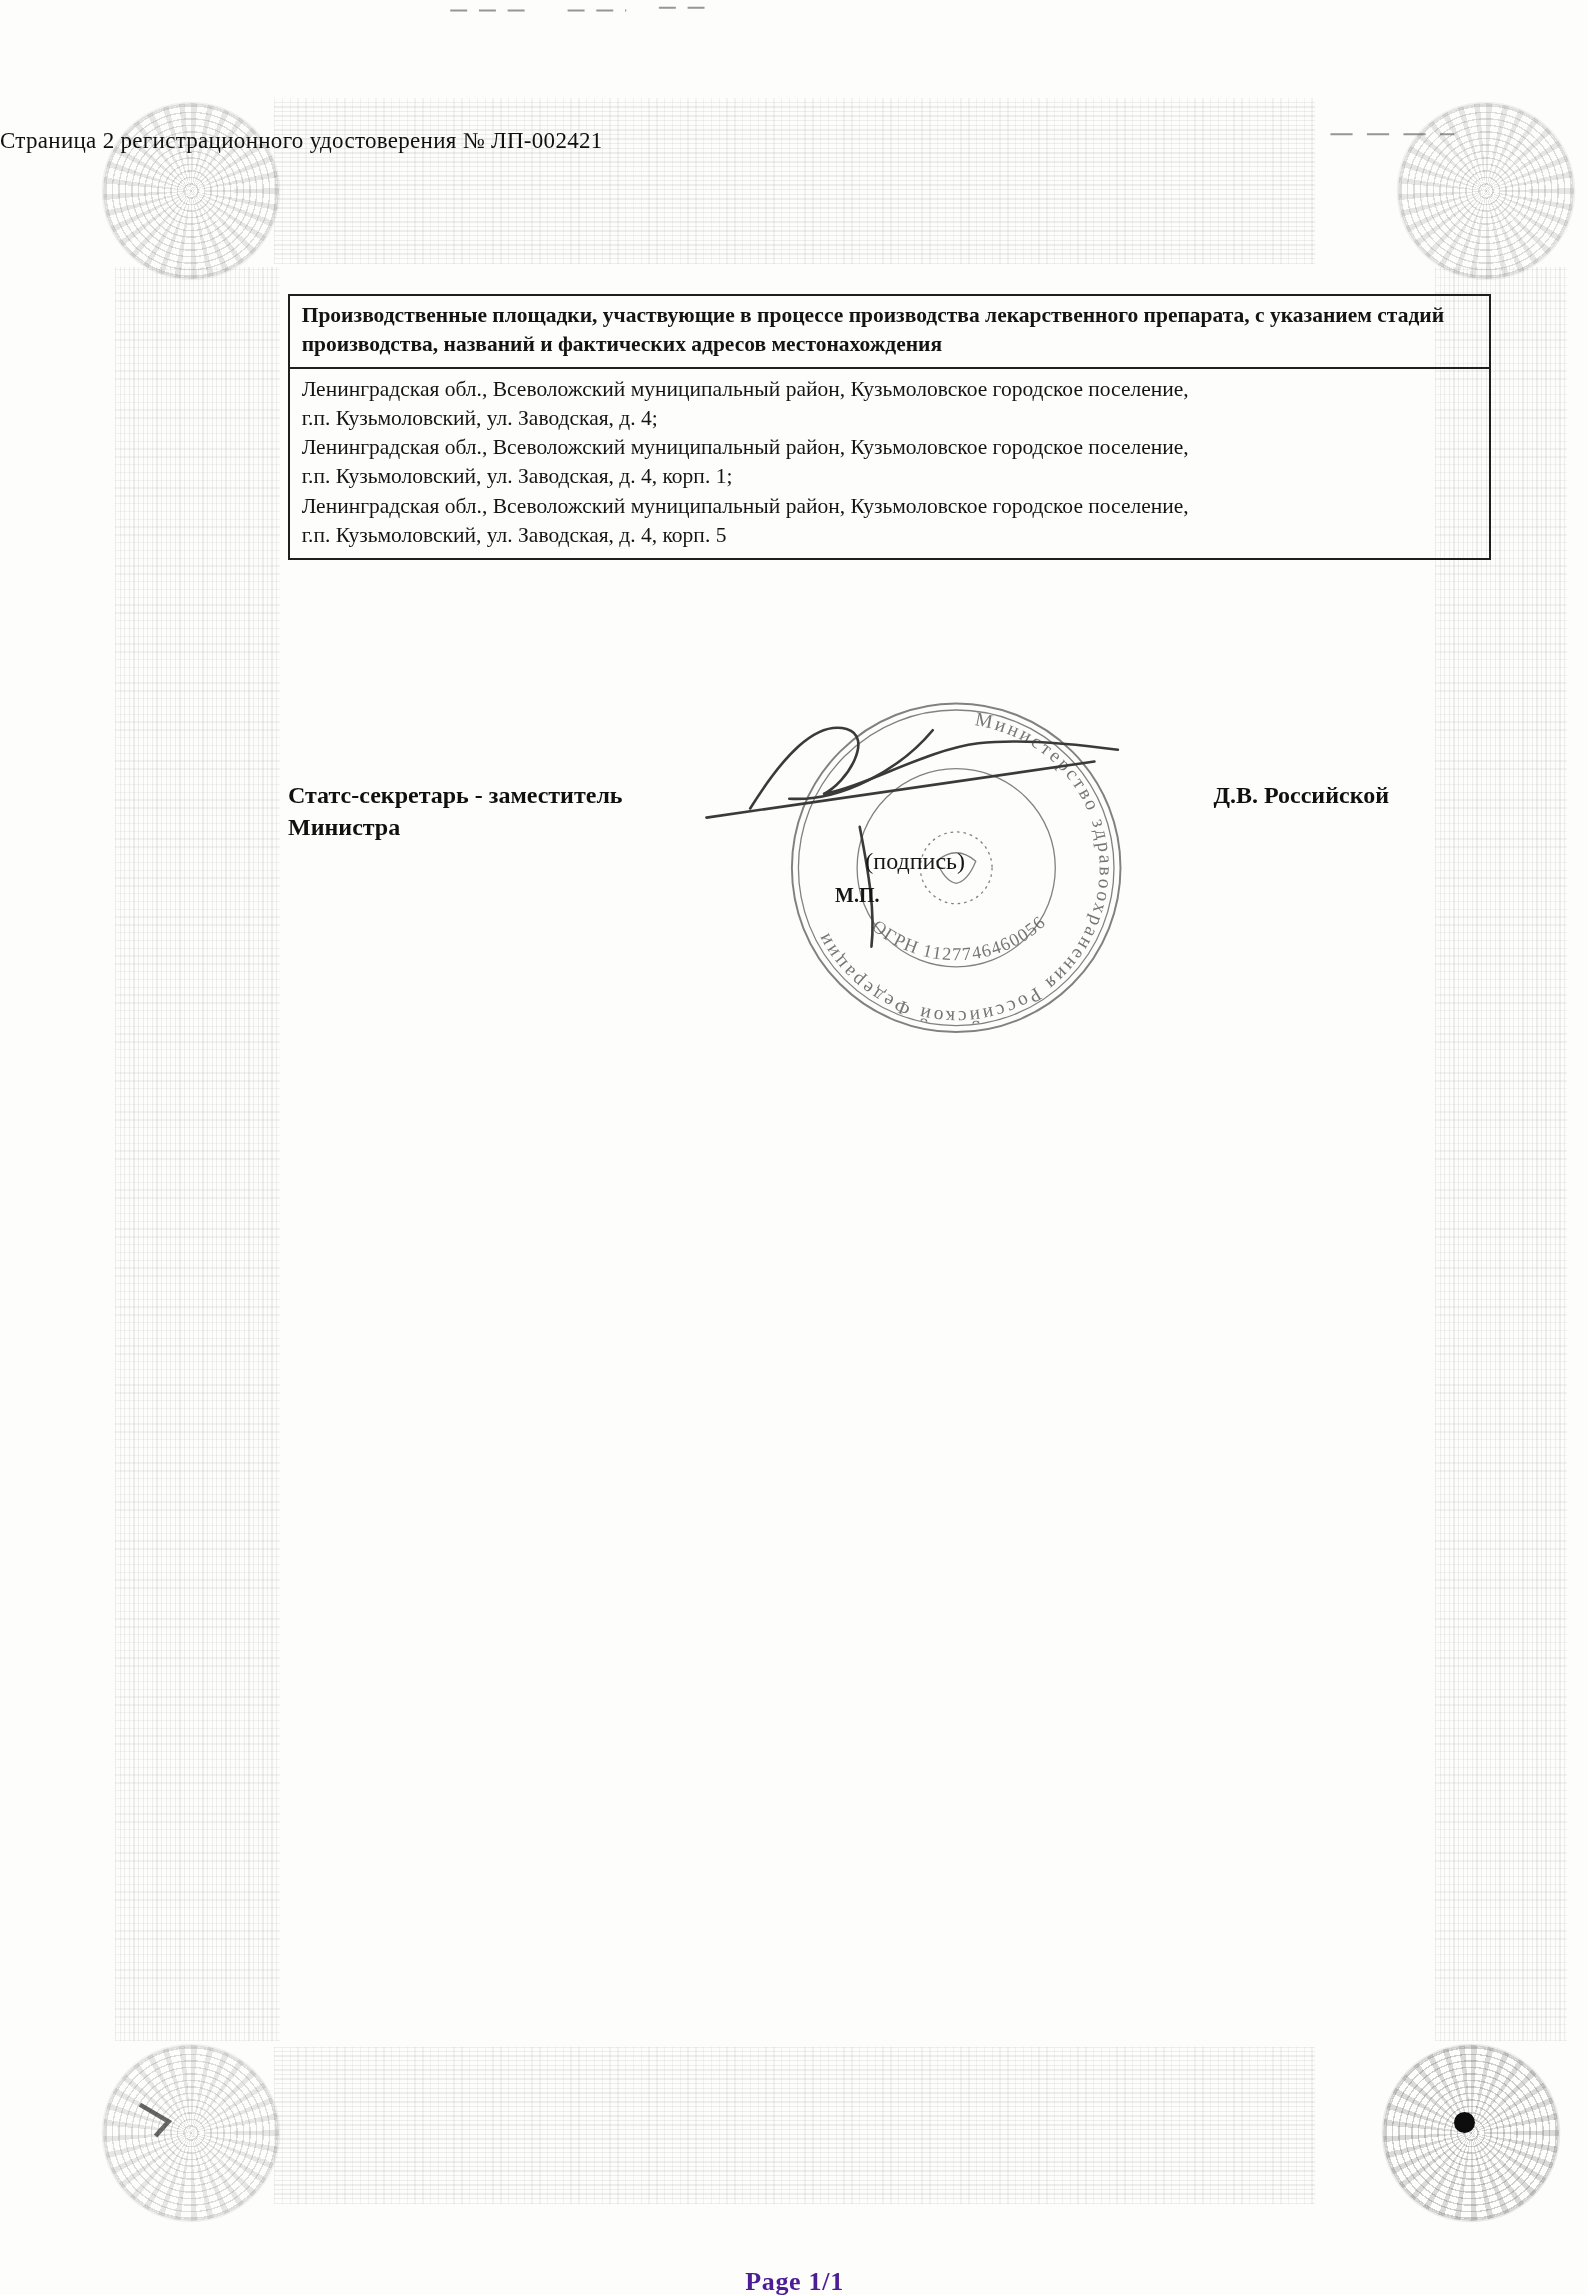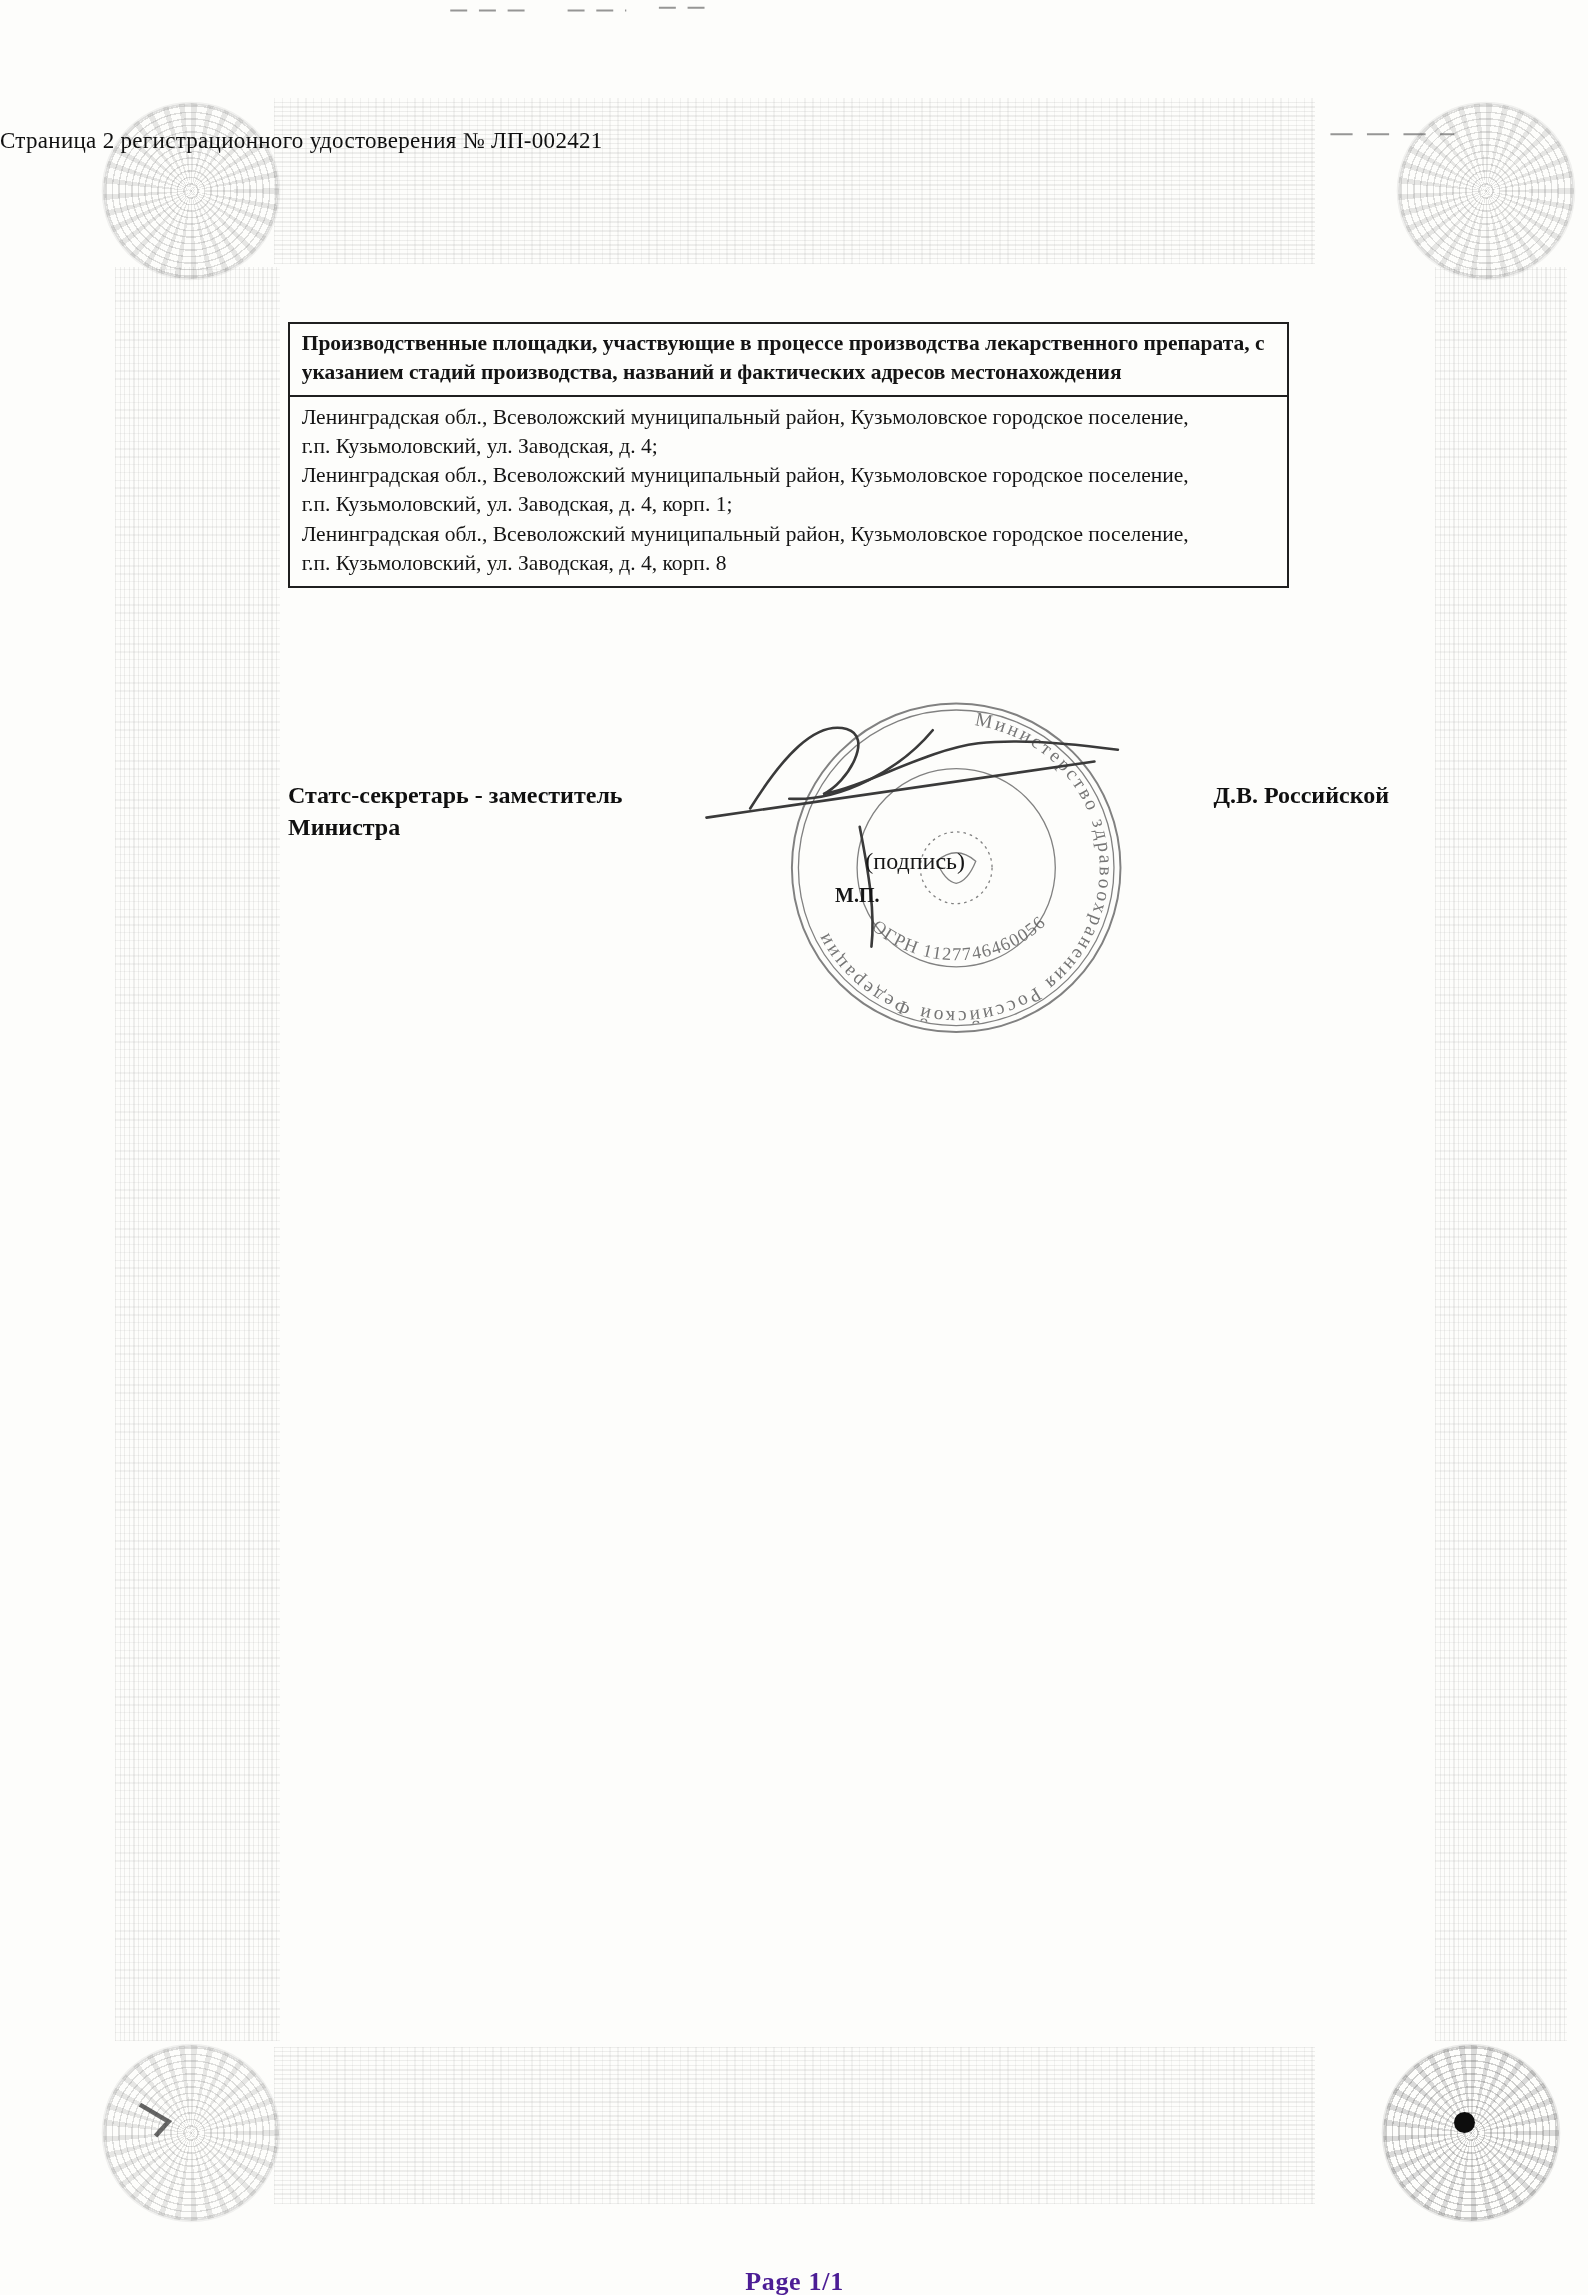--- a/index.html
+++ b/index.html
@@ -35,22 +35,22 @@
   #rosette-tl{left:103px;top:103px}
   #rosette-tr{left:1398px;top:103px}
   #rosette-bl{left:103px;top:2045px}
   #rosette-br{left:1383px;top:2045px;opacity:.8}
   
   .page-header{
     position:absolute;left:0;right:0;top:128px;z-index:2;
     font-size:23px;letter-spacing:0.3px;color:#101010;
   }
   table.sites{
-    position:absolute;left:288px;top:294px;width:1001px;z-index:2;
-    border-collapse:collapse;font-size:21.5px;line-height:1.36;color:#141414;margin-top:28px;
+    position:absolute;left:288px;top:294px;width:1203px;z-index:2;
+    border-collapse:collapse;font-size:21.5px;line-height:1.36;color:#141414;
   }
   table.sites td{border:2px solid #1f1f1f;padding:5.2px 11.7px 7.8px;vertical-align:top}
   td.caption{font-weight:bold}
   td.producer-label{width:639px;font-style:italic}
   td.addresses div, td.producer-value div{margin:0}
   .sig-row{
     position:absolute;left:288px;top:780px;width:1101px;z-index:2;
     display:flex;justify-content:space-between;align-items:flex-start;
     font-weight:bold;font-size:24px;line-height:1.32;color:#101010;gap:7px;
   }
@@ -91,21 +91,21 @@
       <tr>
     <td class="caption" colspan="2">Производственные площадки, участвующие в процессе производства лекарственного препарата, с указанием стадий производства, названий и фактических адресов местонахождения</td>
   </tr>
   <tr>
     <td class="addresses" colspan="2">
       <div>Ленинградская обл., Всеволожский муниципальный район, Кузьмоловское городское поселение,</div>
       <div>г.п. Кузьмоловский, ул. Заводская, д. 4;</div>
       <div>Ленинградская обл., Всеволожский муниципальный район, Кузьмоловское городское поселение,</div>
       <div>г.п. Кузьмоловский, ул. Заводская, д. 4, корп. 1;</div>
       <div>Ленинградская обл., Всеволожский муниципальный район, Кузьмоловское городское поселение,</div>
-      <div>г.п. Кузьмоловский, ул. Заводская, д. 4, корп. 8</div>
+      <div>г.п. Кузьмоловский, ул. Заводская, д. 4, корп. 5</div>
     </td>
   </tr>
 </tbody>
   </table>
 
 <div class="sig-row">
   <div>
     <div>Статс-секретарь - заместитель</div>
     <div>Министра</div>
   </div>

